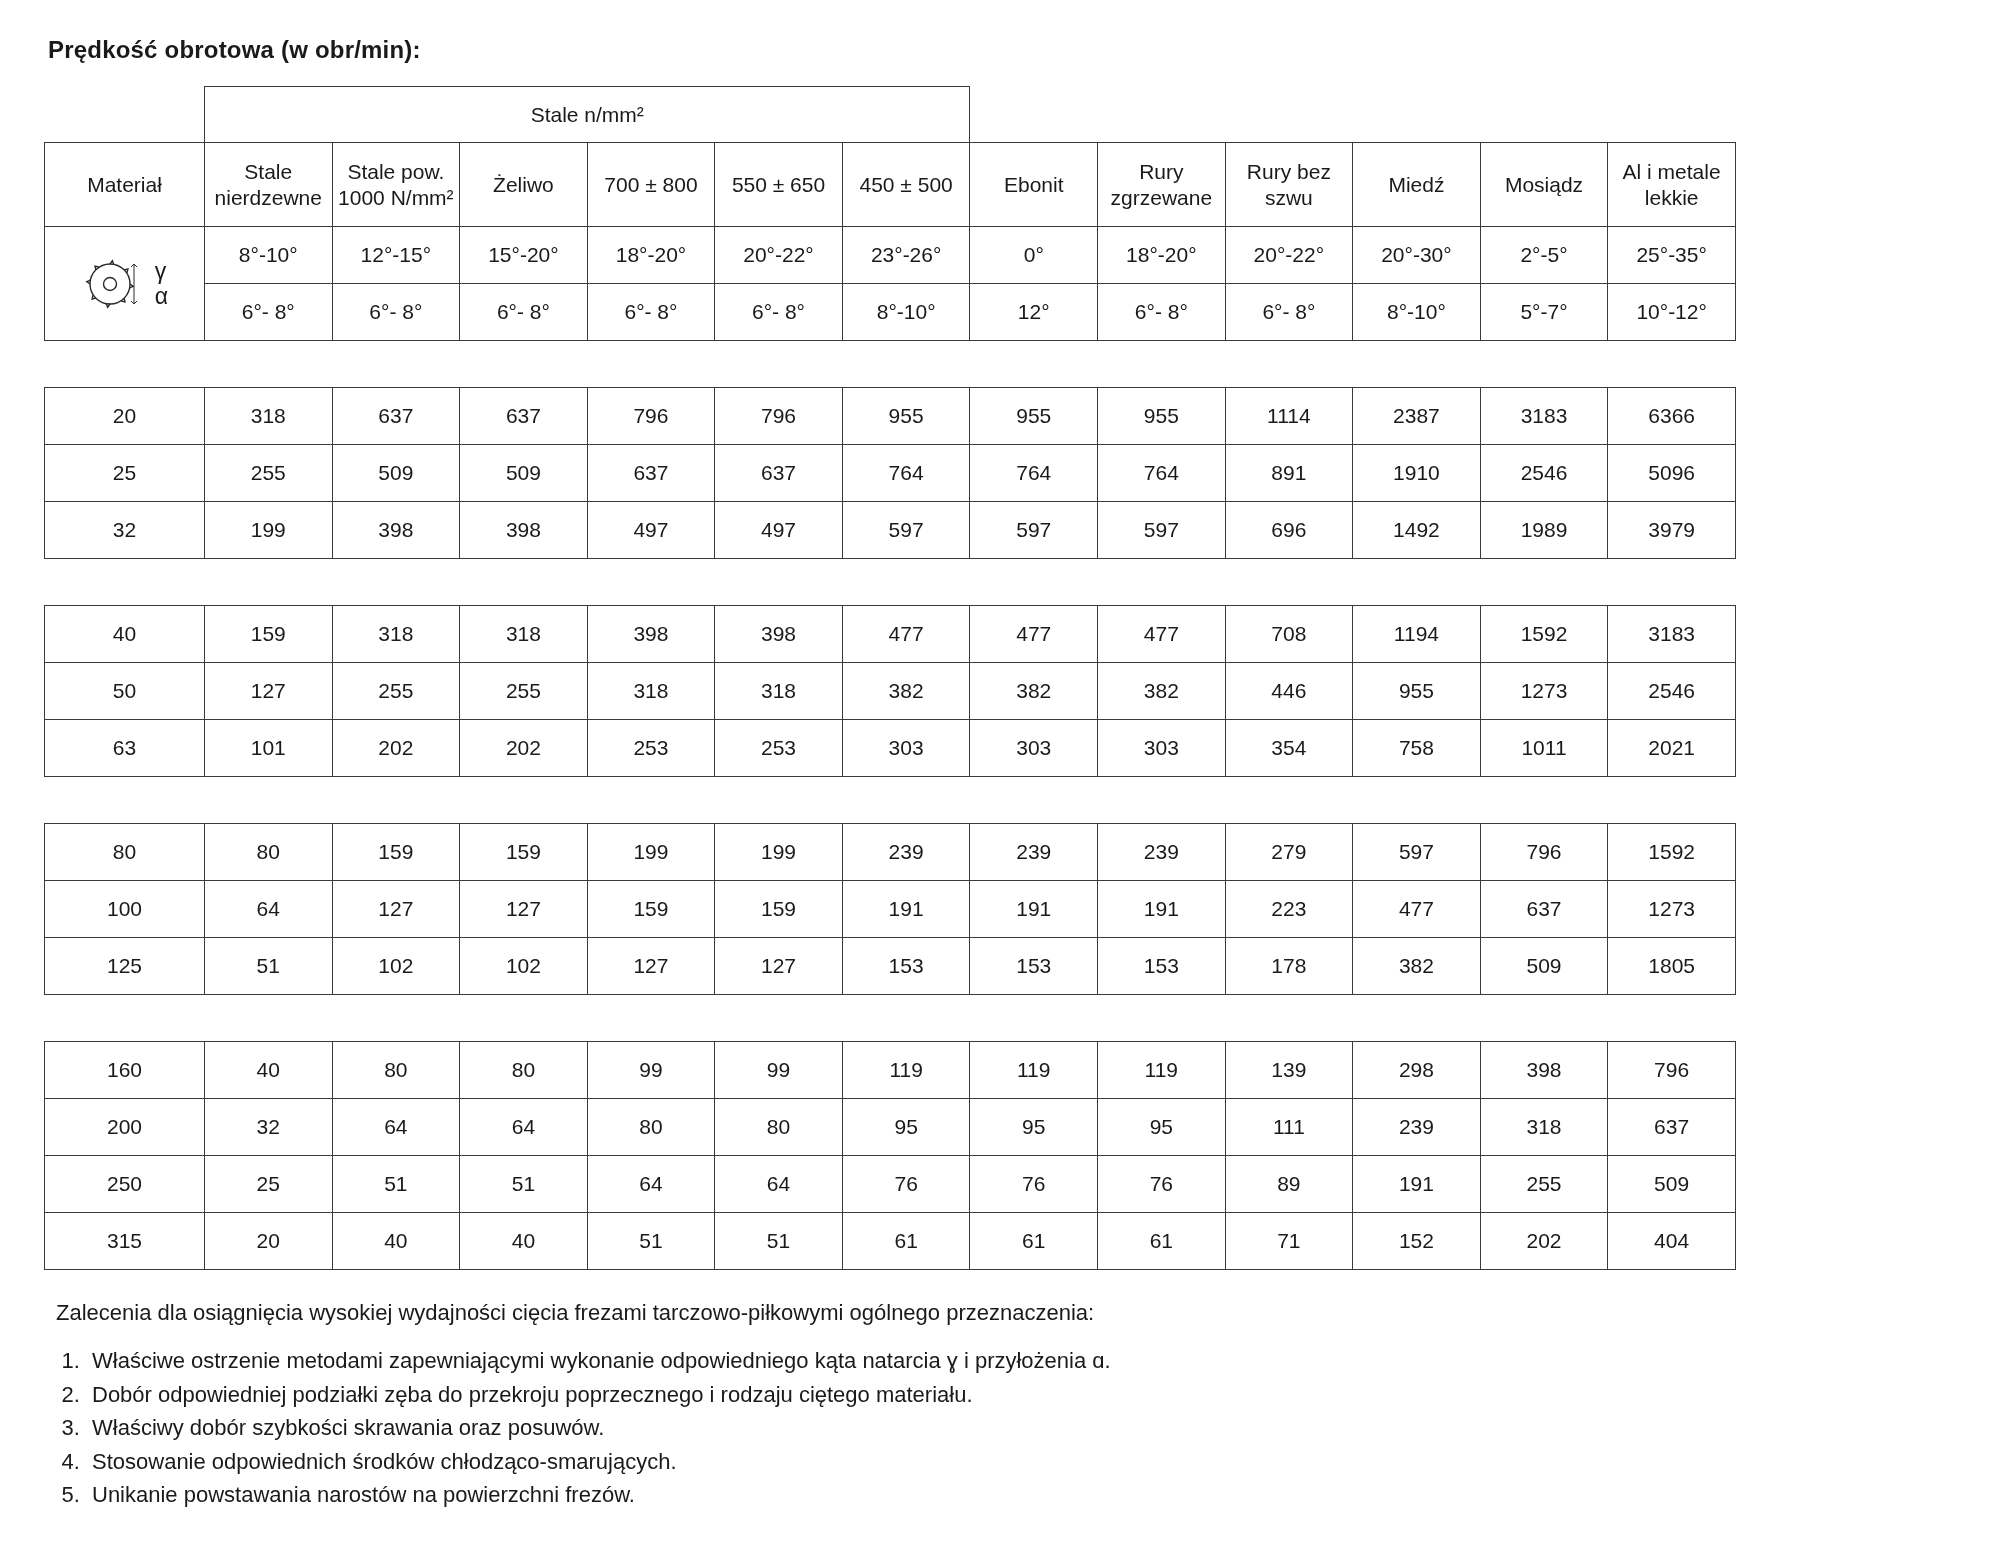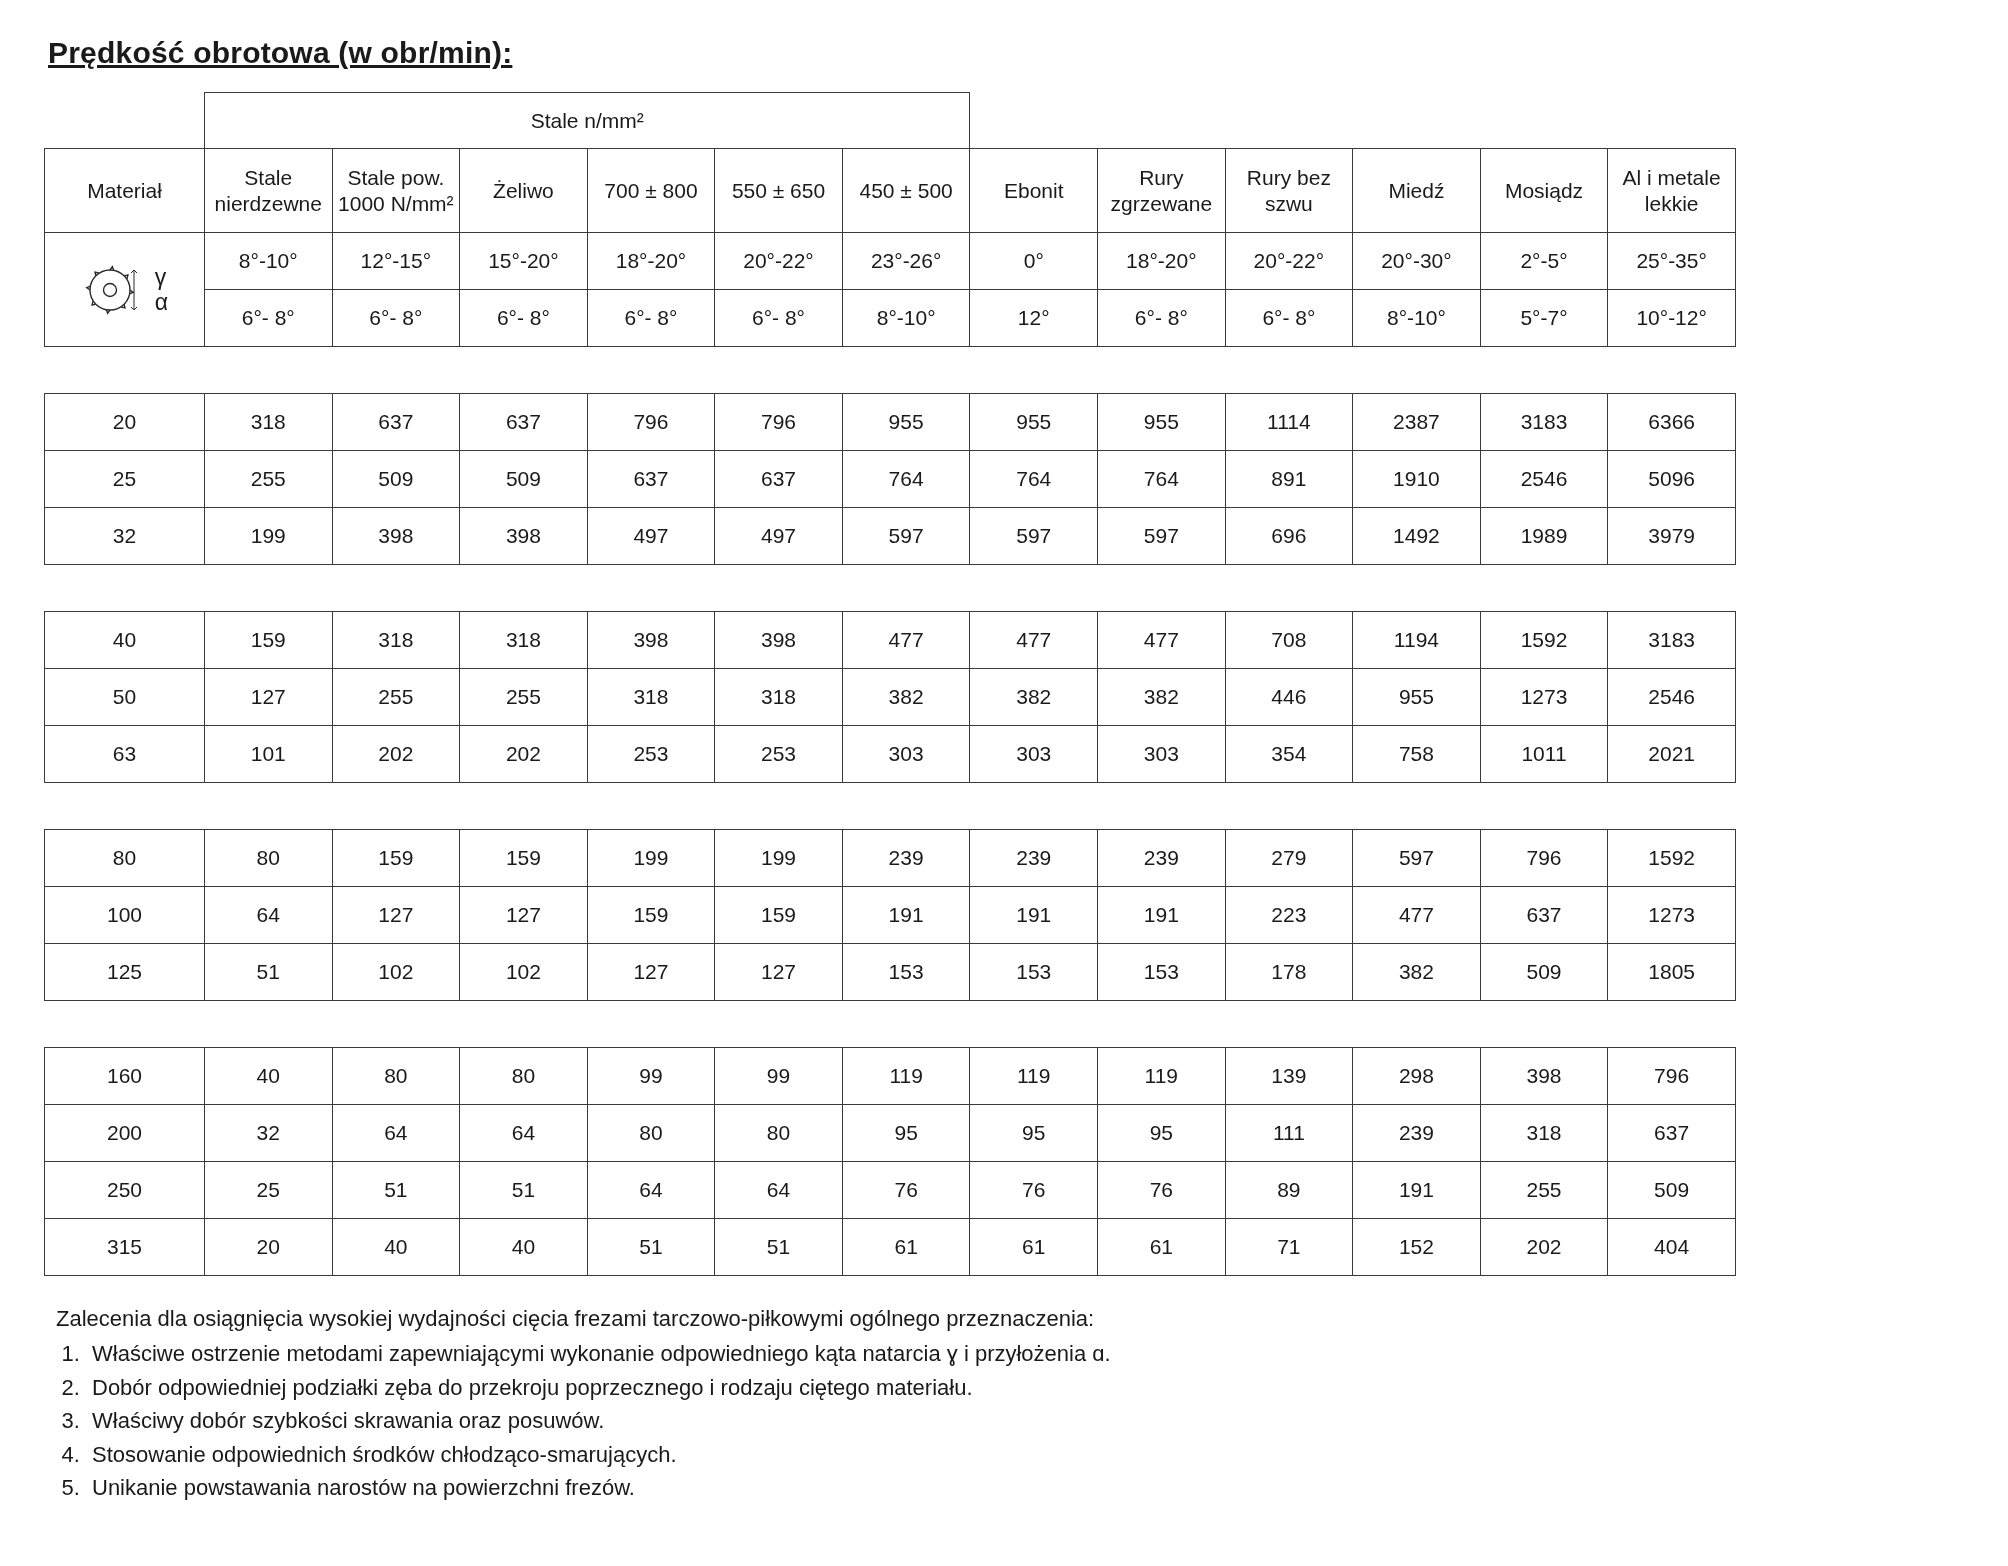--- a/index.html
+++ b/index.html
@@ -13,26 +13,25 @@
     font-family: "Liberation Sans", sans-serif;
     color: #1a1a1a;
     position: relative;
     overflow: hidden;
   }
   .page {
     padding: 36px 44px 0 44px;
     box-sizing: border-box;
   }
   .title {
-    font-size: 30px;
+    font-size: 24px;
     font-weight: bold;
     color: #1a1a1a;
     margin: 0 0 22px 4px;
     letter-spacing: 0.2px;
-    text-decoration: underline;
   }
   table.main {
     border-collapse: collapse;
     width: 1692px;
     table-layout: fixed;
     font-size: 21px;
   }
   table.main td, table.main th {
     border: 1px solid #3a3a3a;
     text-align: center;
@@ -91,21 +90,21 @@
     align-items: flex-start;
   }
   .greek span { display: block; }
   .notes {
     margin-top: 26px;
     margin-left: 12px;
     font-size: 22px;
     line-height: 1.52;
     color: #1a1a1a;
   }
-  .notes .lead { margin-bottom: 2px; }
+  .notes .lead { margin-bottom: 15px; }
   .notes ol {
     margin: 0;
     padding-left: 30px;
     list-style: decimal;
   }
   .notes ol li {
     padding-left: 6px;
   }
   .col-mat { width: 148px; }
   .col-d { width: 118px; }

